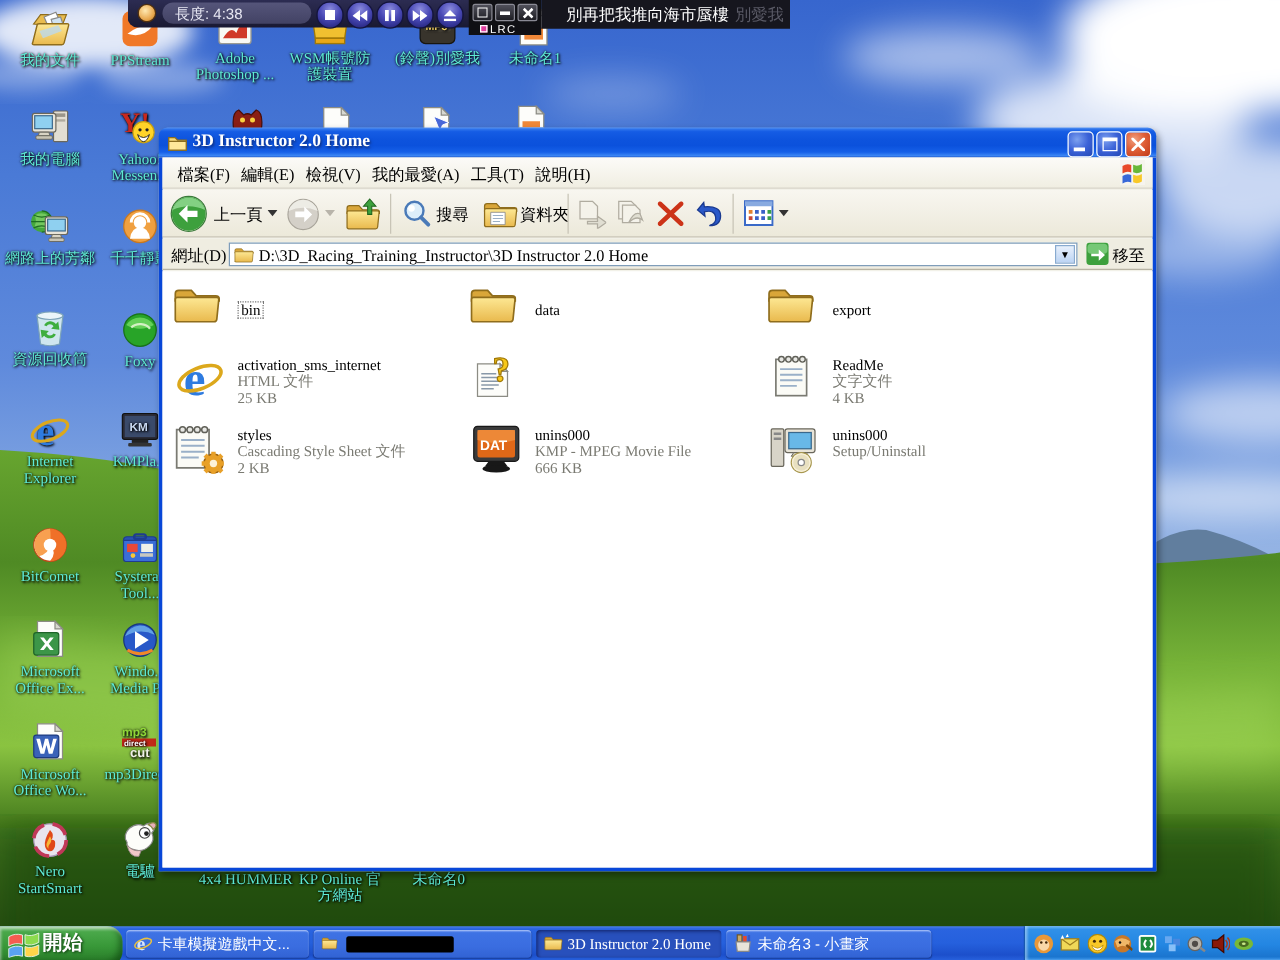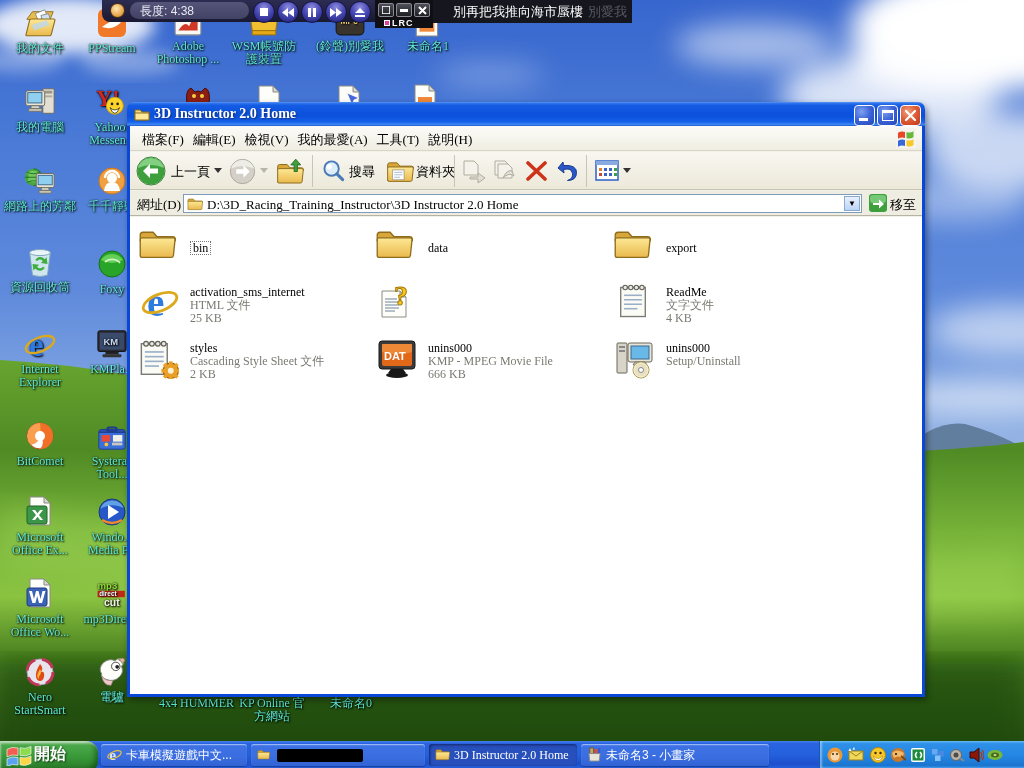--- a/index.html
+++ b/index.html
@@ -11,21 +11,21 @@
 
 .dicon{position:absolute;width:72px;text-align:center;color:#5eead4;font-family:"Liberation Serif",serif;font-size:12px;line-height:13px;text-shadow:1px 1px 2px #000,0 0 2px #000}
 .dicon .ig{display:block;margin:0 auto;width:32px;height:32px}
 .dicon .lbl{margin-top:3px;display:block}
 .nw .lbl{white-space:nowrap}
 
 #player{left:102px;top:0;width:311px;height:22px;background:linear-gradient(180deg,#2c2c52,#191932);border-bottom-left-radius:8px}
 #pdisp{position:absolute;left:28px;top:2px;width:119px;height:17px;background:linear-gradient(180deg,#55557a,#424264);border-radius:9px;color:#e8e8f4;font-size:12px;line-height:18px;padding-left:10px}
 .pbtn{position:absolute;top:1px;width:22px;height:22px;border-radius:50%;background:radial-gradient(circle at 50% 28%,#8d8dde 0%,#4a4ab6 45%,#2e2e8c 78%,#1e1e5a 100%);border:1px solid #14143e;display:flex;align-items:center;justify-content:center}
 .wbtn{position:absolute;top:3px;width:16px;height:14px;background:linear-gradient(180deg,#50505a,#1e1e24);border:1px solid #8a8a94;border-radius:2px;display:flex;align-items:center;justify-content:center}
-#lrc{position:absolute;left:9px;top:18px;color:#fff;font-size:9px;font-weight:bold;letter-spacing:1px}
+#lrc{position:absolute;left:9px;top:18px;color:#fff;font-size:9px;font-weight:normal;letter-spacing:1px}
 #lrc i{display:inline-block;width:6px;height:6px;background:#e040a0;border:1px solid #fff;margin-right:2px}
 #lyrics{left:433px;top:0;width:199px;height:23px;background:#16161e;color:#fff;font-size:13px;line-height:23px;white-space:nowrap;overflow:hidden}
 #lyrics span{color:#5a5a66;margin-left:5px}
 
 #win{left:127px;top:102px;width:798px;height:595px;border-radius:8px 8px 0 0;box-shadow:2px 3px 6px rgba(0,0,0,.4)}
 #tbar{position:absolute;left:0;top:0;width:798px;height:24px;border-radius:7px 7px 0 0;background:linear-gradient(180deg,#5a96f2 0%,#2d73ec 6%,#155ce4 14%,#0d53dd 42%,#0b51dc 60%,#1660e8 82%,#3c86f4 94%,#1e55c8 100%)}
 #tbar .ttl{position:absolute;left:27px;top:4px;color:#fff;font-family:"Liberation Serif",serif;font-weight:bold;font-size:14px;text-shadow:1px 1px 2px #10307e}
 #tbar .tico{position:absolute;left:7px;top:4px;width:16px;height:16px}
 .cap{position:absolute;top:3px;width:21px;height:21px;border-radius:4px;border:1px solid #fff;color:#fff;font-size:12px;text-align:center;line-height:19px;font-weight:bold}
 .capb{background:radial-gradient(circle at 35% 30%,#7da1ef 0%,#3b62d8 50%,#2448b4 100%)}
@@ -673,21 +673,21 @@
  <div class="tbtn" style="left:101px;width:146px"><svg class="ti" viewBox="0 0 32 32">
         <text x="5" y="28" font-family="Liberation Serif" font-size="33" font-weight="bold" fill="#d8e6fa">e</text>
         <ellipse cx="16" cy="16.5" rx="15" ry="7" transform="rotate(-22 16 16.5)" fill="none" stroke="#e8c040" stroke-width="2.6"></ellipse>
       </svg><i class="c">卡車模擬遊戲中文</i>...</div>
  <div class="tbtn" style="left:251px;width:174px"><svg class="ti" viewBox="0 0 34 28" style="width:13px">
         <use href="#xpfol"></use>
       </svg><span style="position:absolute;left:26px;top:5px;width:86px;height:13px;background:#000;border-radius:2px"></span></div>
  <div class="tbtn press" style="left:429px;width:148px;font-family:'Liberation Serif',serif"><svg class="ti" viewBox="0 0 34 28" style="width:15px">
         <use href="#xpfol"></use>
       </svg>3D Instructor 2.0 Home</div>
- <div class="tbtn" style="left:581px;width:188px"><svg class="ti" viewBox="0 0 16 16">
+ <div class="tbtn" style="left:581px;width:164px"><svg class="ti" viewBox="0 0 16 16">
         <path d="M3,1 h4 v6 h-4 z" fill="#c8a868" stroke="#705828"></path>
         <path d="M8,2 h3 v5 h-3 z" fill="#e84828"></path>
         <path d="M12,1 h2 v6 h-2 z" fill="#3858c8"></path>
         <path d="M2,7 h12 l-1,8 h-10 z" fill="#e8e4da" stroke="#888"></path>
       </svg><i class="c">未命名</i>3 - <i class="c">小畫家</i></div>
 
  <div id="tray">
    <svg class="tri" style="left:7px" viewBox="0 0 16 16">
         <circle cx="8" cy="8" r="7.5" fill="#e89838"></circle>
         <circle cx="8" cy="9" r="4.5" fill="#f8d8a8"></circle>

